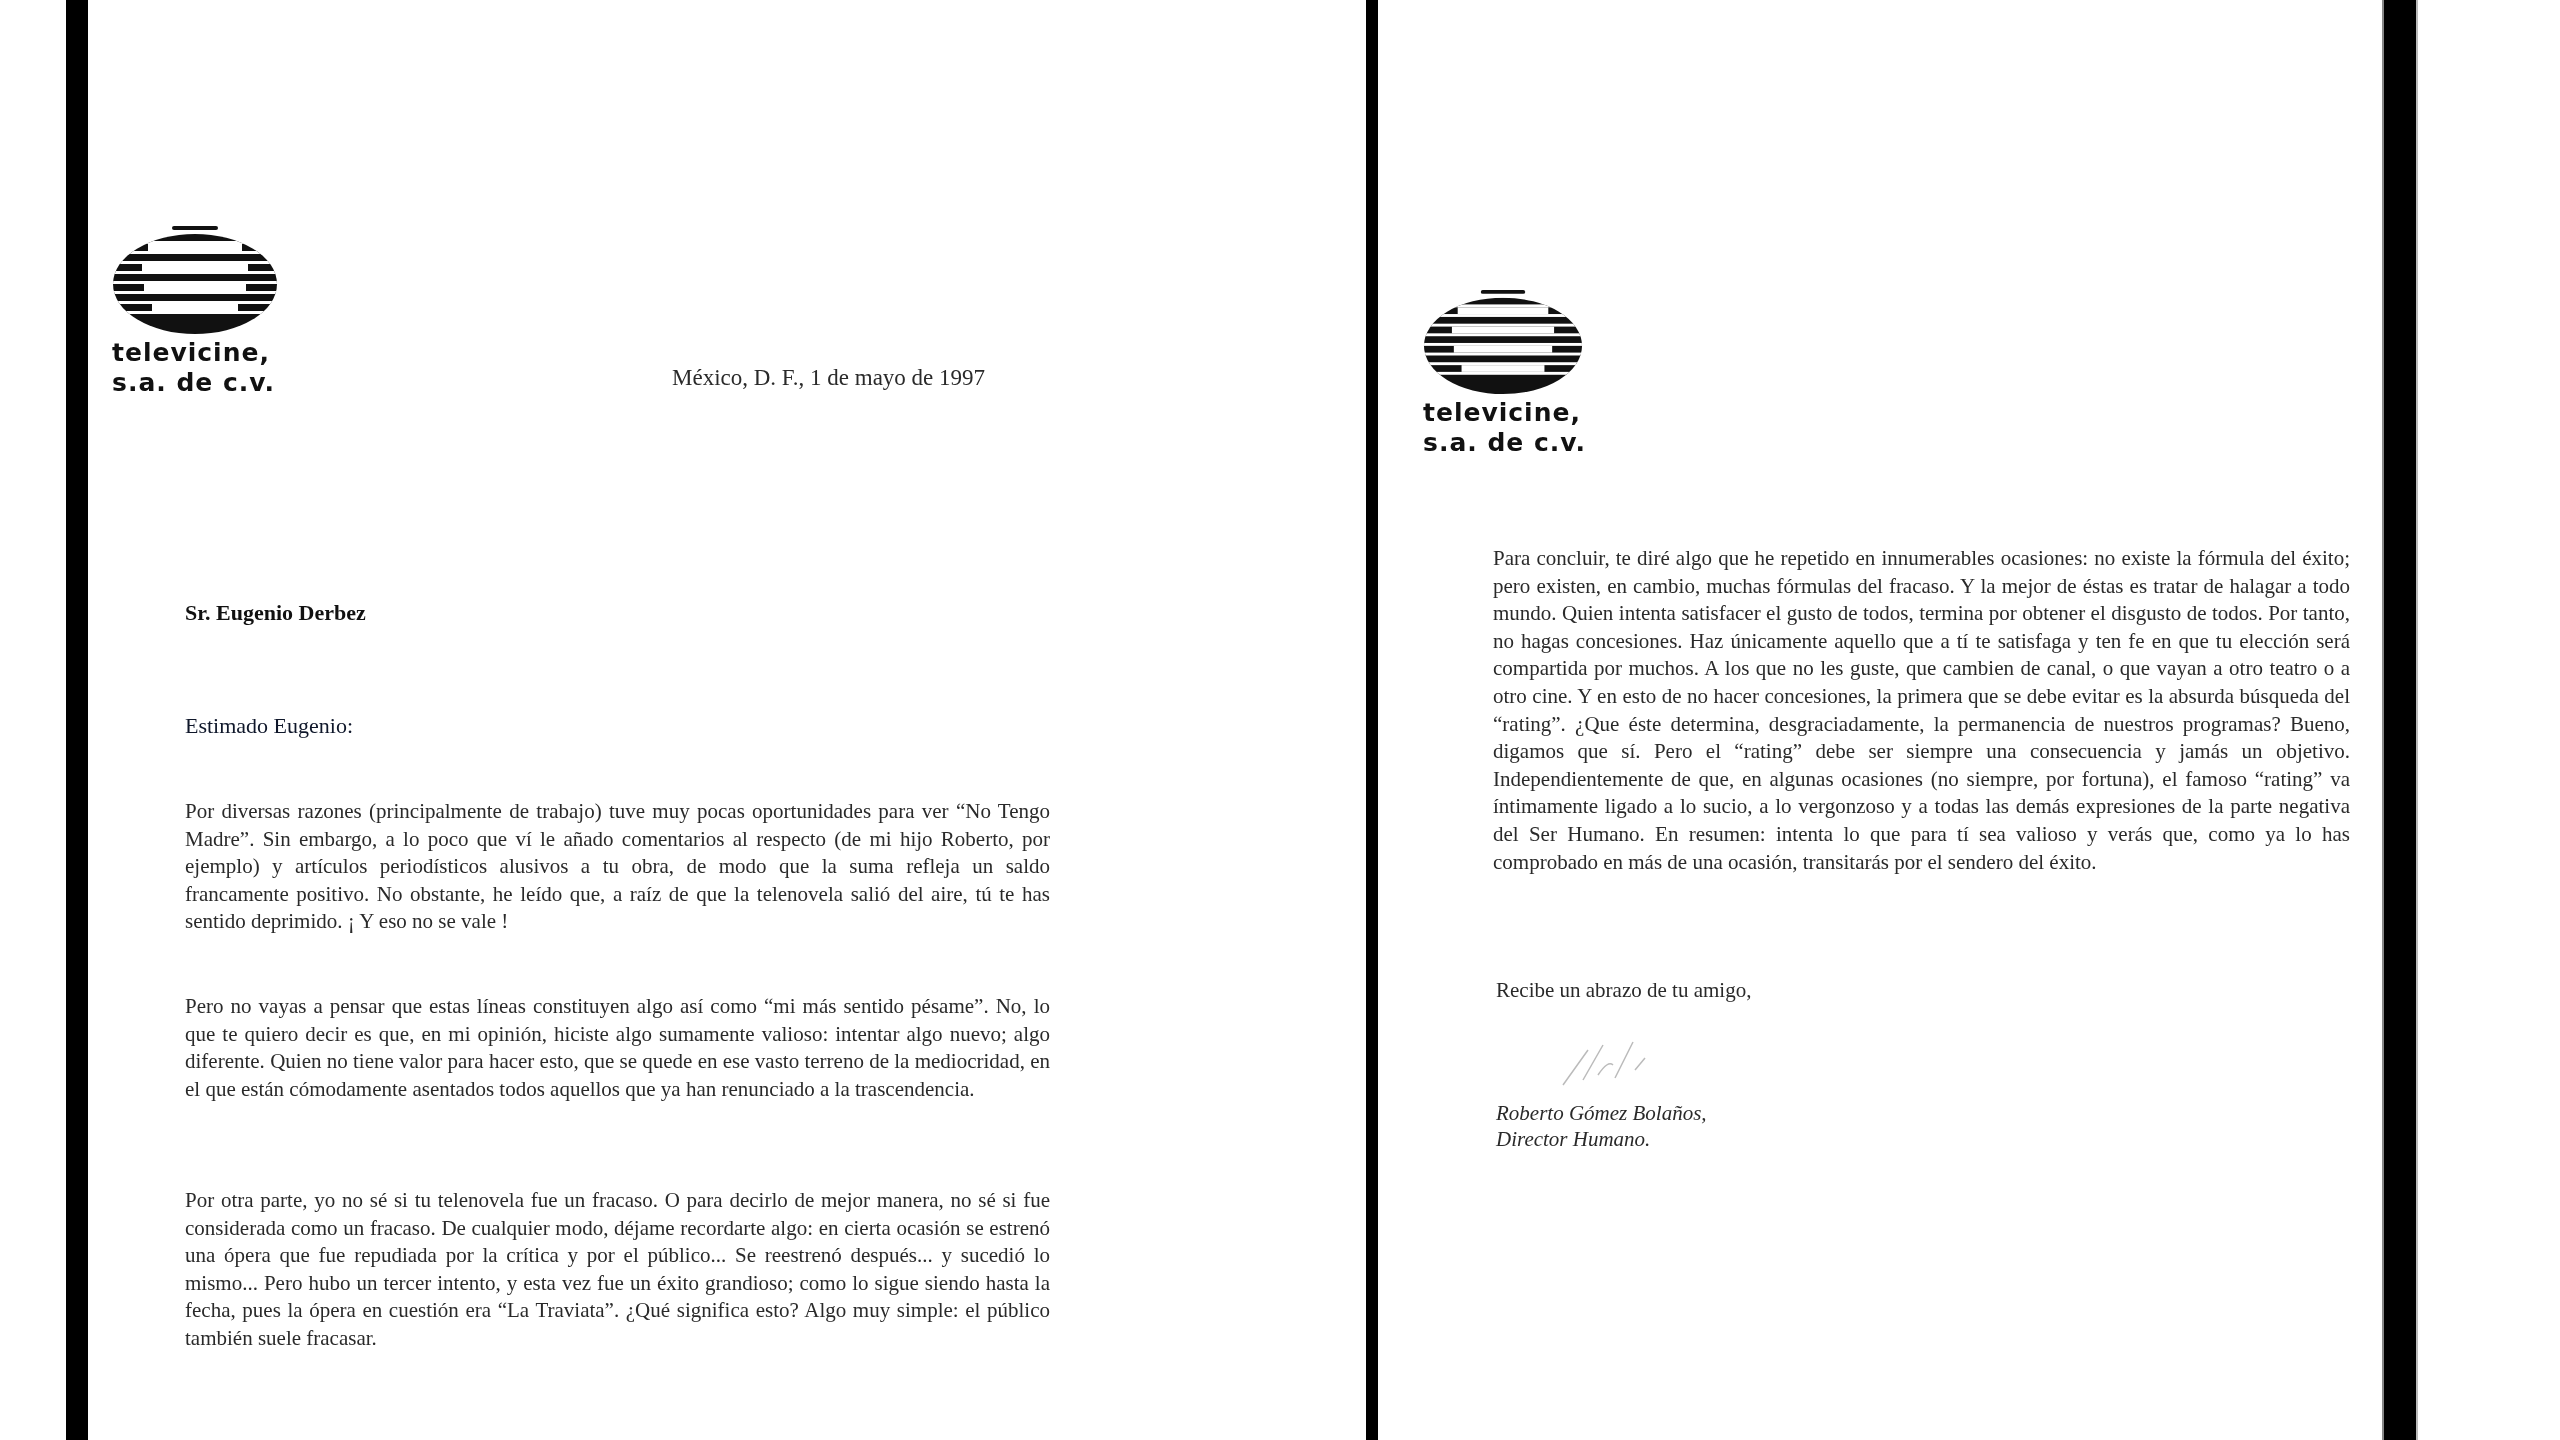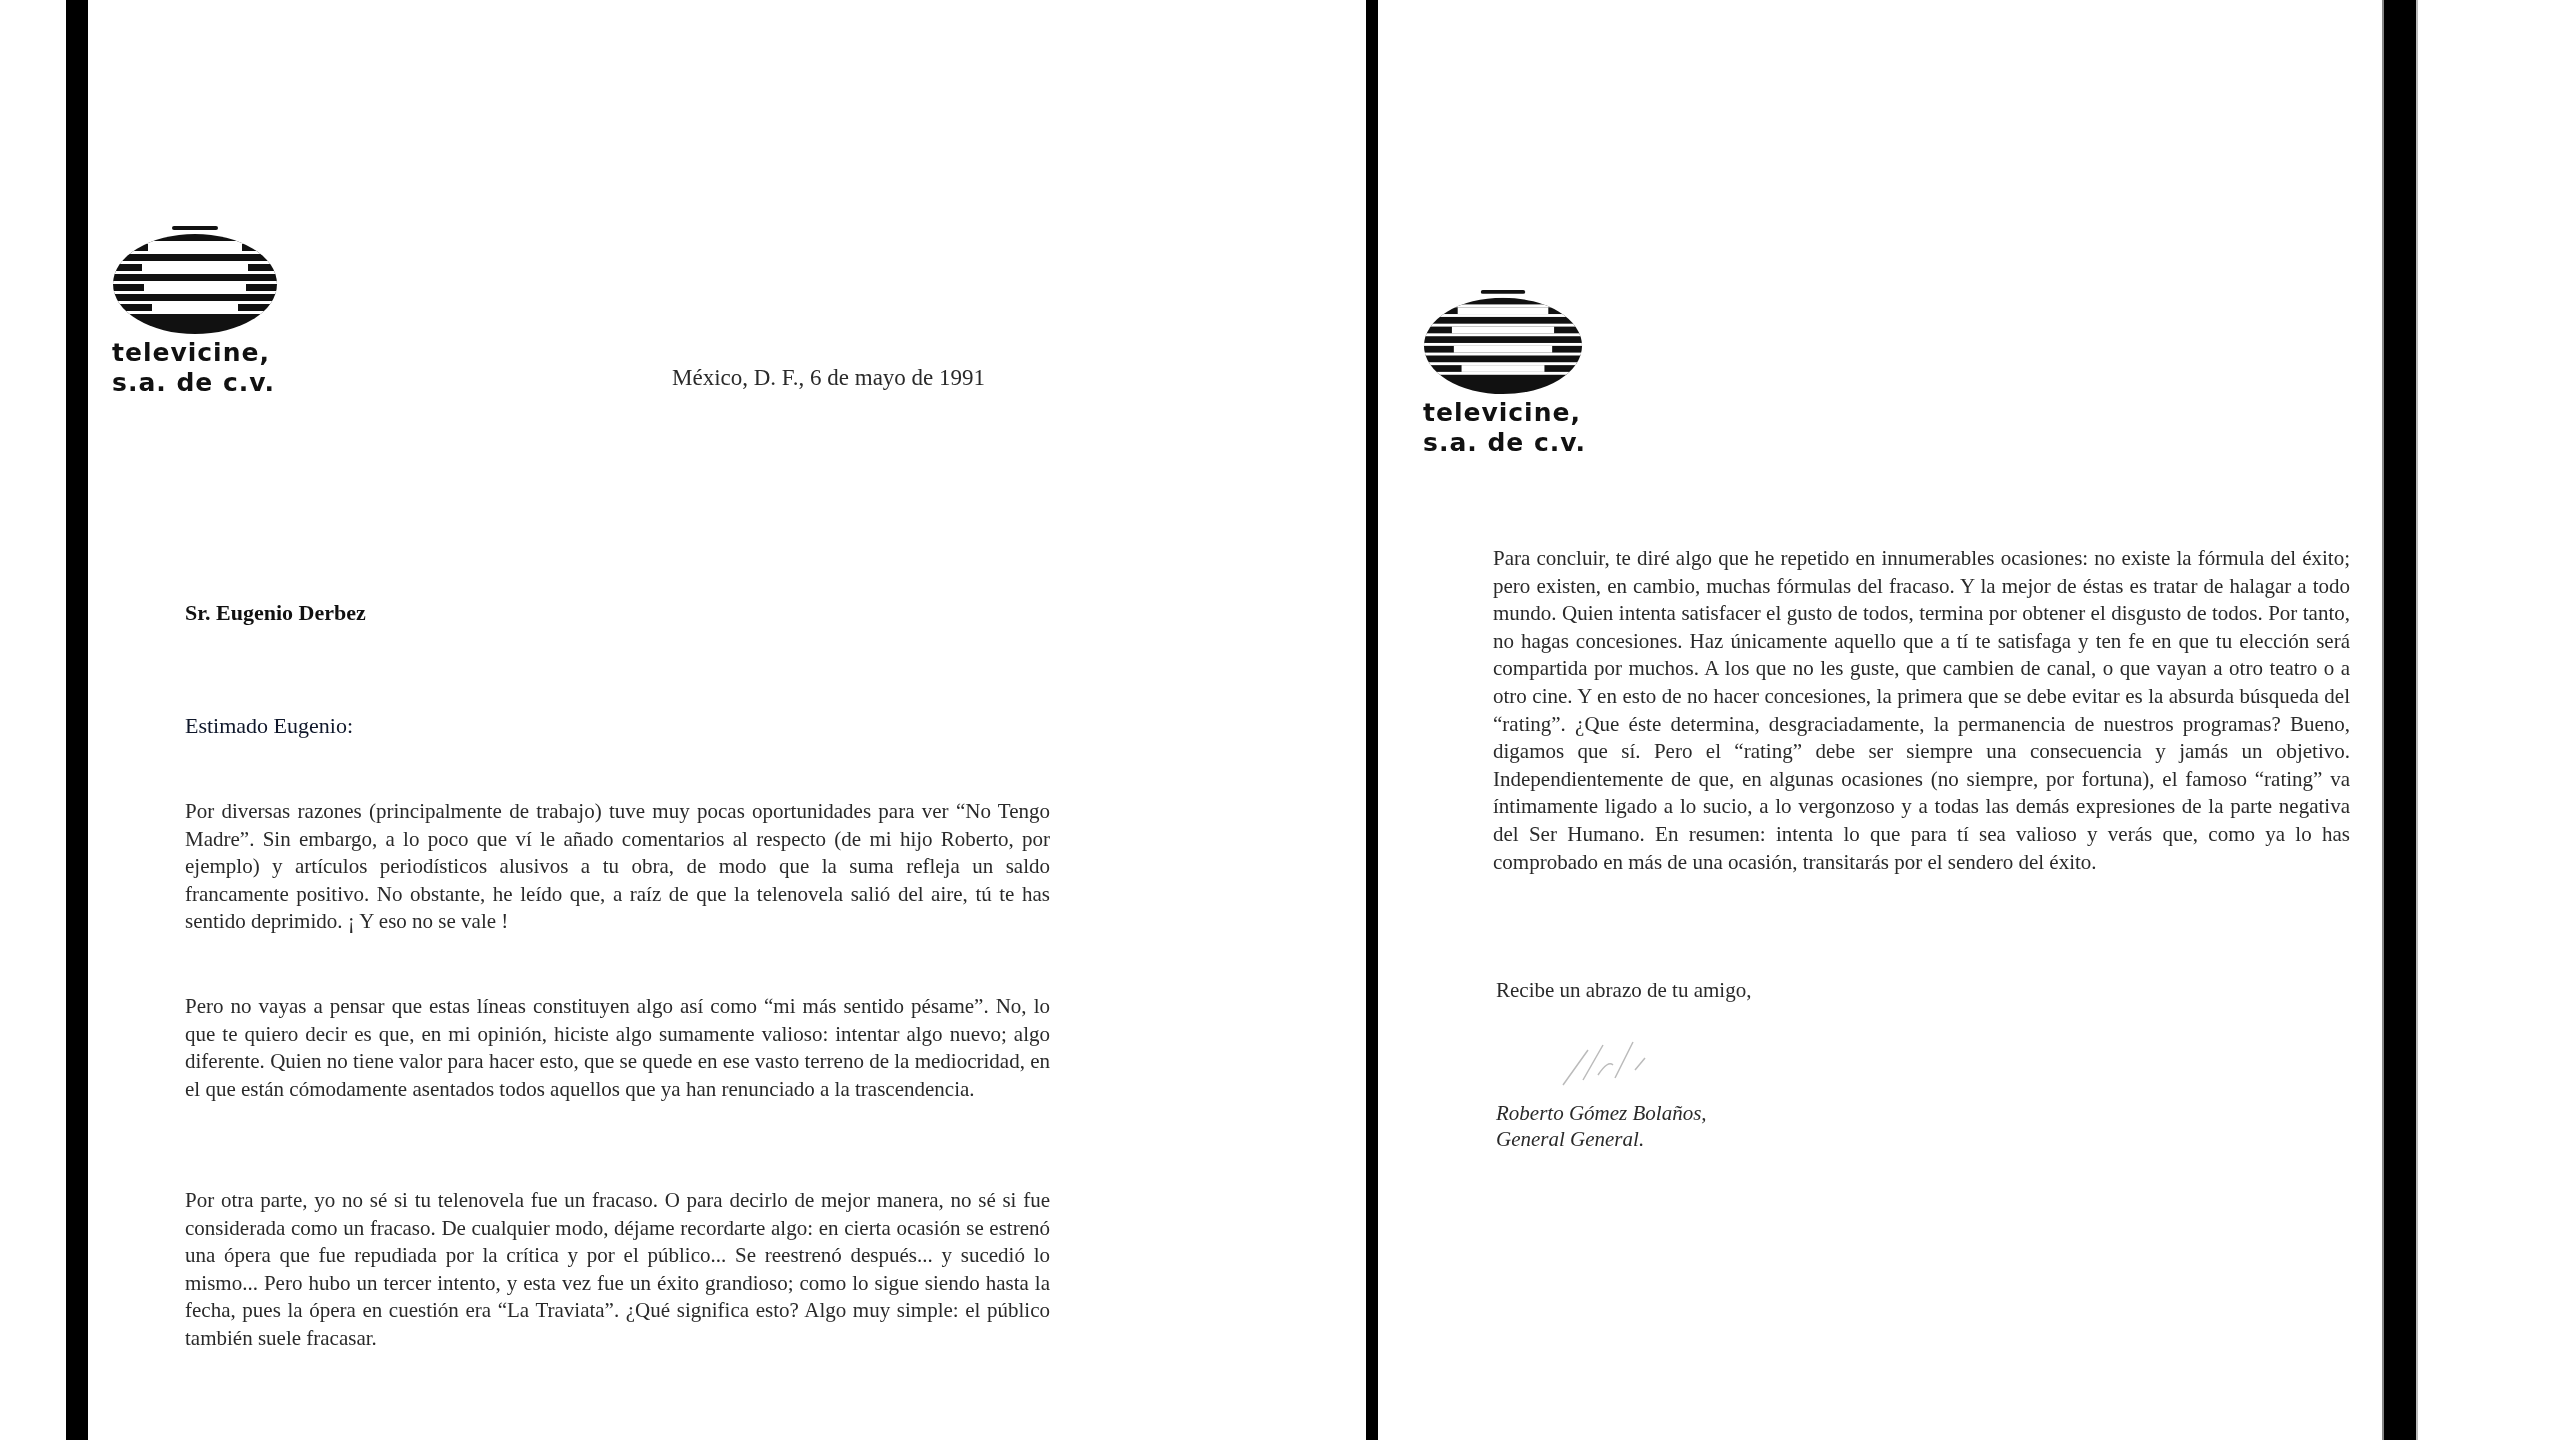--- a/index.html
+++ b/index.html
@@ -63,21 +63,21 @@
         <rect x="36" y="20" width="94" height="7" fill="#fff"></rect>
         <rect x="30" y="40" width="106" height="7" fill="#fff"></rect>
         <rect x="32" y="60" width="102" height="7" fill="#fff"></rect>
         <rect x="40" y="80" width="86" height="7" fill="#fff"></rect>
       </g>
     </svg>
     <div class="brand">televicine,</div>
     <div class="brand">s.a. de c.v.</div>
   </div>
 
-  <div class="date" style="left:584px; top:365px;">México, D. F., 6 de mayo de 1991</div>
+  <div class="date" style="left:584px; top:365px;">México, D. F., 1 de mayo de 1997</div>
   <div class="recipient" style="left:97px; top:600px;">Sr. Eugenio Derbez</div>
   <div class="greeting" style="left:97px; top:713px;">Estimado Eugenio:</div>
 
   <p class="para" style="left:97px; top:798px; width:865px;">Por diversas razones (principalmente de trabajo) tuve muy pocas oportunidades para ver “No Tengo Madre”.  Sin embargo, a lo poco que ví le añado comentarios al respecto (de mi hijo Roberto, por ejemplo) y artículos periodísticos alusivos a tu obra, de modo que la suma refleja un saldo francamente positivo.  No obstante, he leído que, a raíz de que la telenovela salió del aire, tú te has sentido deprimido.  ¡ Y eso no se vale !</p>
   <p class="para" style="left:97px; top:993px; width:865px;">Pero no vayas a pensar que estas líneas constituyen algo así como “mi más sentido pésame”.  No, lo que te quiero decir es que, en mi opinión, hiciste algo sumamente valioso: intentar algo nuevo; algo diferente.  Quien no tiene valor para hacer esto, que se quede en ese vasto terreno de la mediocridad, en el que están cómodamente asentados todos aquellos que ya han renunciado a la trascendencia.</p>
   <p class="para" style="left:97px; top:1187px; width:865px;">Por otra parte, yo no sé si tu telenovela fue un fracaso.  O para decirlo de mejor manera, no sé si fue considerada como un fracaso.  De cualquier modo, déjame recordarte algo: en cierta ocasión se estrenó una ópera que fue repudiada por la crítica y por el público... Se reestrenó después... y sucedió lo mismo...  Pero hubo un tercer intento, y esta vez fue un éxito grandioso; como lo sigue siendo hasta la fecha, pues la ópera en cuestión era “La Traviata”.  ¿Qué significa esto?  Algo muy simple: el público también suele fracasar.</p>
 </div>
 
 <div class="bar mid"></div>
 
@@ -113,17 +113,17 @@
   <p class="para" style="left:115px; top:545px; width:857px;">Para concluir, te diré algo que he repetido en innumerables ocasiones: no existe la fórmula del éxito; pero existen, en cambio, muchas fórmulas del fracaso.  Y la mejor de éstas es tratar de halagar a todo mundo.  Quien intenta satisfacer el gusto de todos, termina por obtener el disgusto de todos.  Por tanto, no hagas concesiones.  Haz únicamente aquello que a tí te satisfaga y ten fe en que tu elección será compartida por muchos.  A los que no les guste, que cambien de canal, o que vayan a otro teatro o a otro cine.  Y en esto de no hacer concesiones, la primera que se debe evitar es la absurda búsqueda del “rating”.  ¿Que éste determina, desgraciadamente, la permanencia de nuestros programas?  Bueno, digamos que sí.   Pero el “rating” debe ser siempre una consecuencia y jamás un objetivo. Independientemente de que, en algunas ocasiones (no siempre, por fortuna), el famoso “rating” va íntimamente ligado a lo sucio, a lo vergonzoso y a todas las demás expresiones de la parte negativa del Ser Humano.  En resumen: intenta lo que para tí sea valioso y verás que, como ya lo has comprobado en más de una ocasión, transitarás por el sendero del éxito.</p>
 
   <div class="closing" style="left:118px; top:978px;">Recibe un abrazo de tu amigo,</div>
 
   <svg class="signature" style="left:175px; top:1030px;" width="130" height="70" viewBox="0 0 130 70">
     <path d="M10 55 L35 20 M30 50 L50 15 M45 45 Q55 30 60 35 M62 48 L80 12 M82 40 L92 28" stroke="#bbb" stroke-width="1.5" fill="none"></path>
   </svg>
 
   <div class="sig-block" style="left:118px; top:1100px;font-style:italic;">
     <div>Roberto Gómez Bolaños,</div>
-    <div>General General.</div>
+    <div>Director Humano.</div>
   </div>
 </div>
 
 <div class="bar right"></div>
 
 </body></html>

